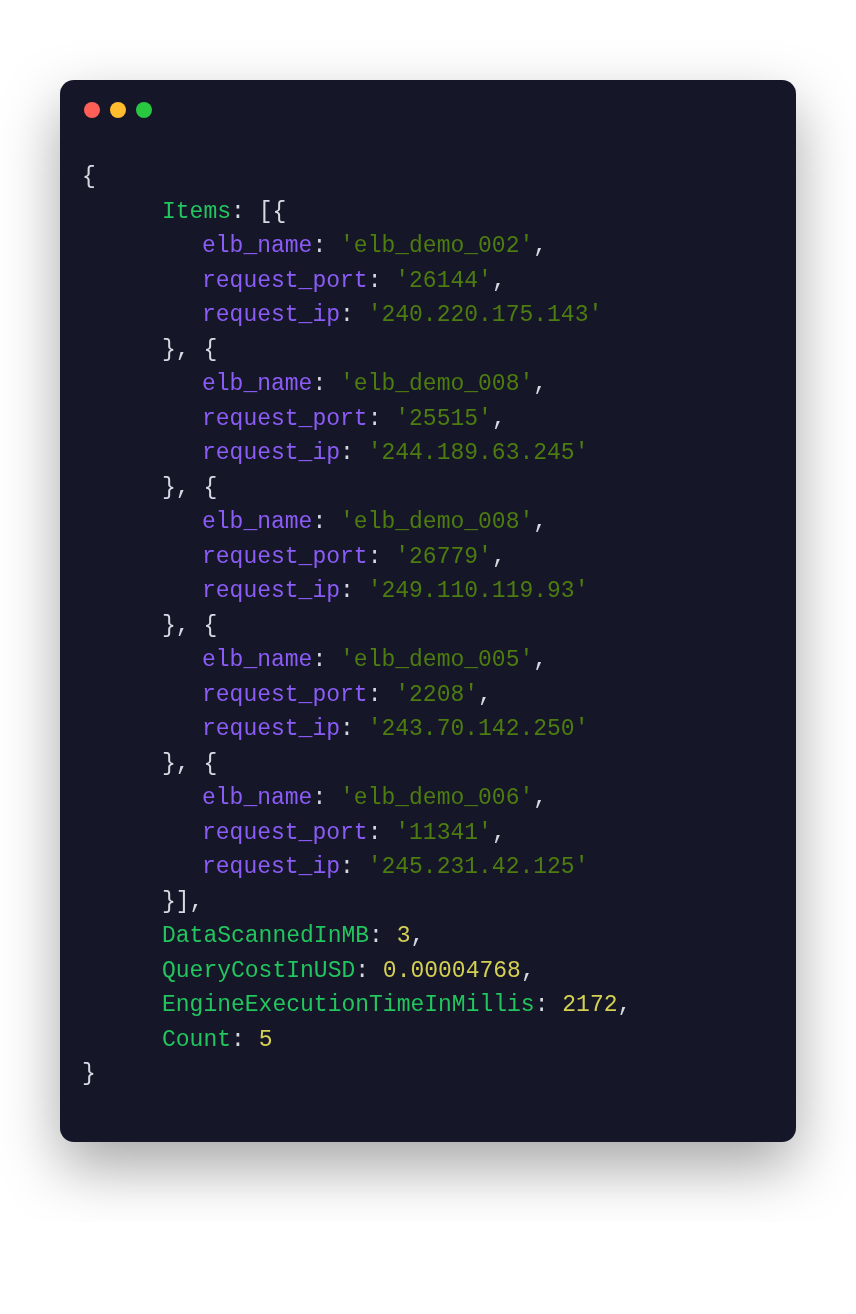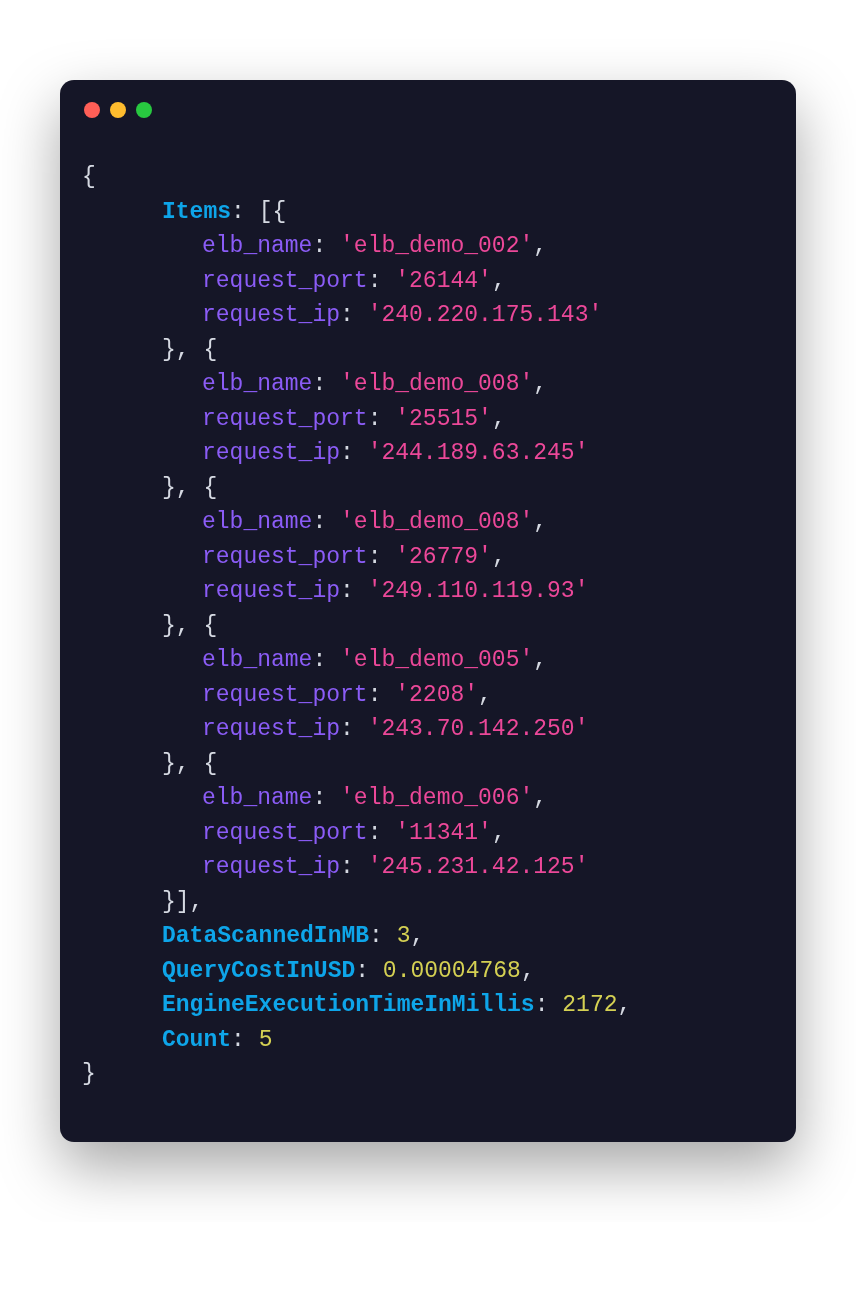--- a/index.html
+++ b/index.html
@@ -43,23 +43,23 @@
     
     .code-area {
       padding: 30px 22px 50px 22px;
       font-size: 23px;
       line-height: 1.5;
       color: #e0e0e0;
       white-space: pre;
     }
     
     .tok-punct { color: #d5d9e2; }
-    .tok-key { color: #0ea5e9; font-weight: bold; }
+    .tok-key { color: #22c55e; }
     .tok-prop { color: #8b5cf6; }
-    .tok-string { color: #ec4899; }
+    .tok-string { color: #4d7c0f; }
     .tok-number { color: #d4d053; }
     
     .indent0 { }
     .indent1 { padding-left: 80px; }
     .indent2 { padding-left: 120px; }
     
     .code-line {
       display: block;
     }
   </style>

